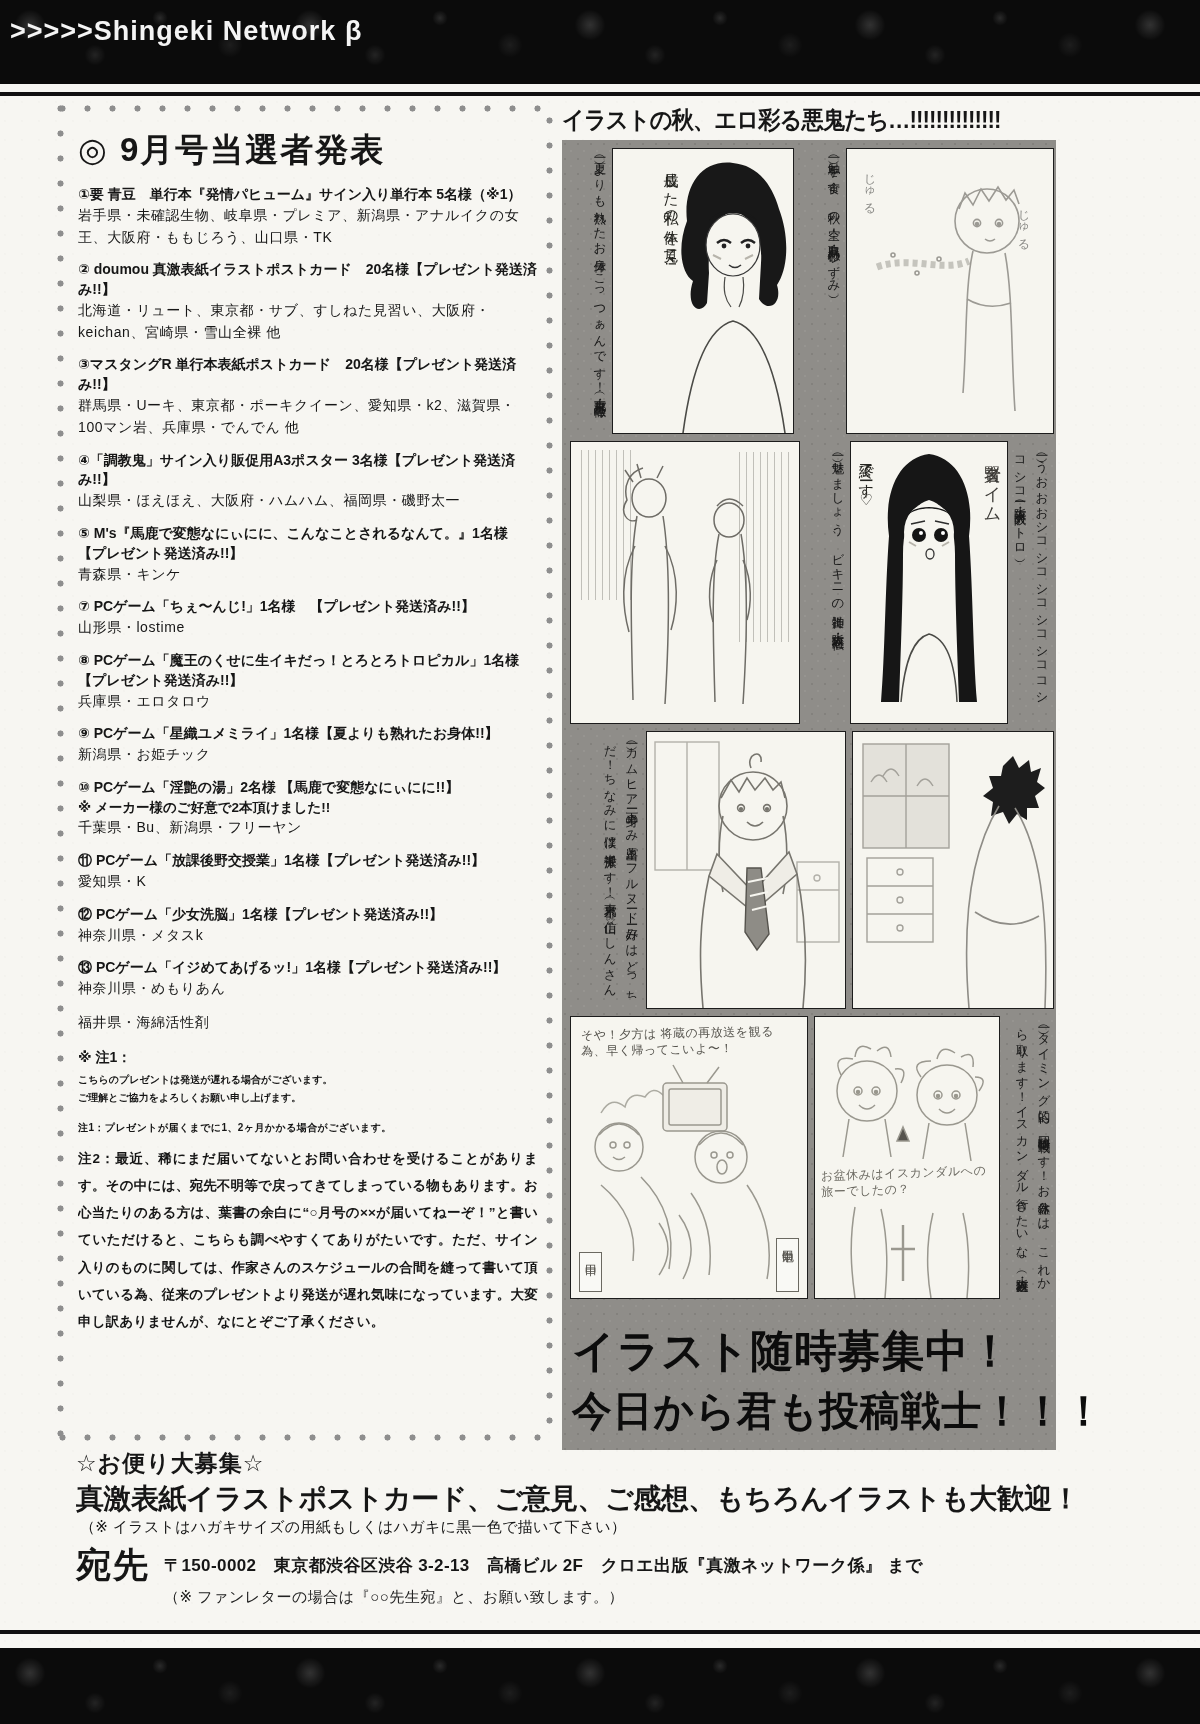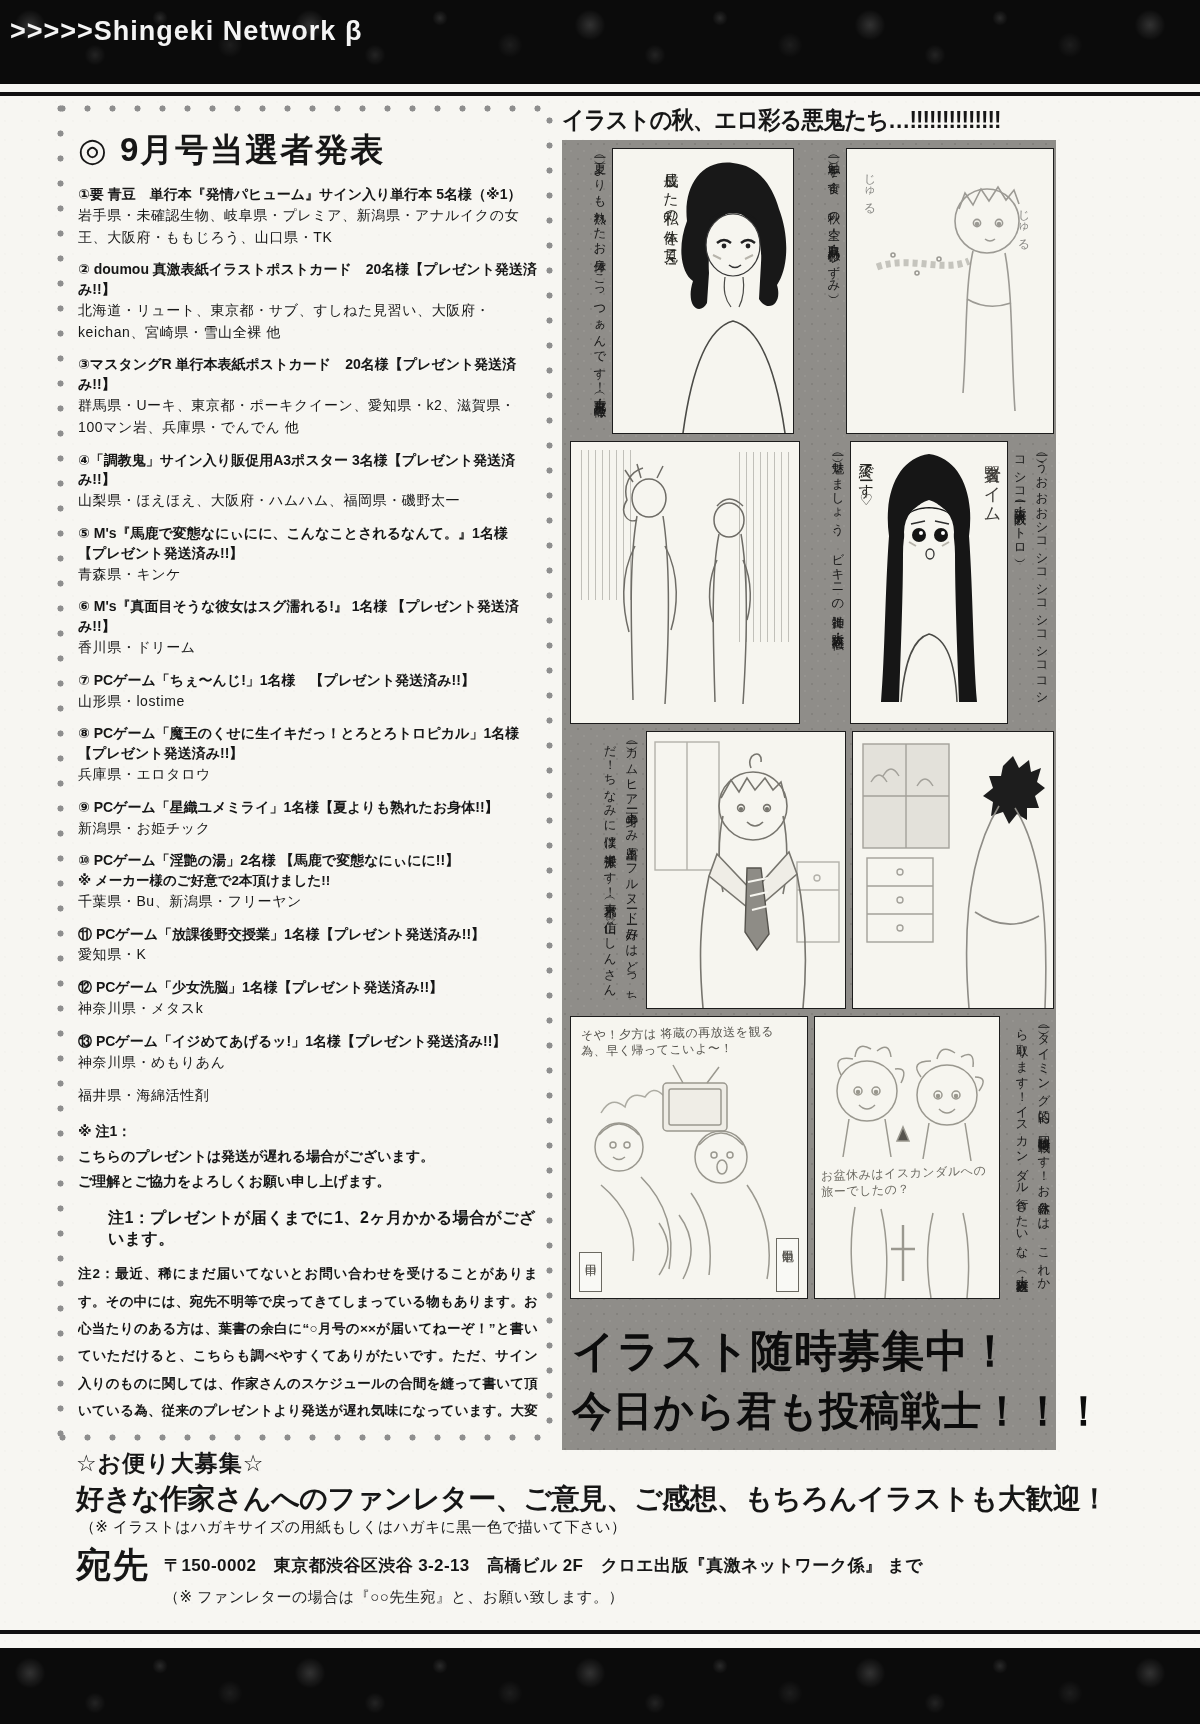--- a/index.html
+++ b/index.html
@@ -26,22 +26,22 @@
         background-image:radial-gradient(circle at 4.5px 4.5px,#8e8e8e 2.8px,transparent 3.3px);
         background-size:9px 25px;background-repeat:repeat-y;}
   
   .winners{position:absolute;left:78px;top:126px;width:460px;height:1300px;overflow:hidden;}
   .w-head{font-size:33px;font-weight:900;letter-spacing:2px;margin:2px 0 12px 0;}
   .entry{margin-bottom:12px;}
   .entry .t{font-weight:bold;font-size:14px;line-height:1.42;}
   .entry .n{font-weight:bold;font-size:13.5px;line-height:1.45;}
   .entry .w{font-size:14px;line-height:1.55;letter-spacing:.6px;}
   .note-head{font-weight:bold;font-size:14px;margin-top:8px;line-height:1.8;}
-  .note-line{font-weight:bold;font-size:14px;line-height:1.8;}
-  .note1{font-weight:bold;font-size:16px;margin-top:14px;letter-spacing:.4px;margin-left:30px;}
+  .note-line{font-weight:bold;font-size:10px;line-height:1.8;}
+  .note1{font-weight:bold;font-size:10px;margin-top:14px;letter-spacing:.4px;}
   .note2{font-weight:bold;font-size:13.5px;line-height:2.02;margin-top:10px;text-align:justify;letter-spacing:.2px;}
   
   .g-headline{position:absolute;left:562px;top:104px;width:494px;font-size:24px;font-weight:900;
         letter-spacing:-1px;white-space:nowrap;transform:scaleX(.93);transform-origin:left;}
   .gallery{position:absolute;left:562px;top:140px;width:494px;height:1310px;
         background-color:#8f8d89;
         background-image:
           radial-gradient(circle 1.2px at 3px 4px, rgba(35,35,35,.28), transparent),
           radial-gradient(circle 1px at 9px 11px, rgba(255,255,255,.22), transparent);
         background-size:13px 15px;}
@@ -102,24 +102,20 @@
     </div>
     <div class="entry">
       <div class="t">④「調教鬼」サイン入り販促用A3ポスター 3名様【プレゼント発送済み!!】</div>
       <div class="w">山梨県・ほえほえ、大阪府・ハムハム、福岡県・磯野太一</div>
     </div>
     <div class="entry">
       <div class="t">⑤ M's『馬鹿で変態なにぃにに、こんなことされるなんて。』1名様 【プレゼント発送済み!!】</div>
       <div class="w">青森県・キンケ</div>
     </div>
     <div class="entry">
-      <div class="t">⑥ M's『真面目そうな彼女はスグ濡れる!』 1名様 【プレゼント発送済み!!】</div>
-      <div class="w">香川県・ドリーム</div>
-    </div>
-    <div class="entry">
       <div class="t">⑦ PCゲーム「ちぇ〜んじ!」1名様　【プレゼント発送済み!!】</div>
       <div class="w">山形県・lostime</div>
     </div>
     <div class="entry">
       <div class="t">⑧ PCゲーム「魔王のくせに生イキだっ！とろとろトロピカル」1名様 【プレゼント発送済み!!】</div>
       <div class="w">兵庫県・エロタロウ</div>
     </div>
     <div class="entry">
       <div class="t">⑨ PCゲーム「星織ユメミライ」1名様【夏よりも熟れたお身体!!】</div>
       <div class="w">新潟県・お姫チック</div>
@@ -361,21 +357,21 @@
       </div>
     </div>
 
     <div class="vcap" style="left:440px;top:880px;height:272px;width:52px;">（一）タイミング的に2枚同時掲載です！お盆休みは、これから取ります！イスカンダル行きたいな。（大阪府・狂伝）</div>
 
     <div class="recruit" style="top:1182px;font-size:44px;">イラスト随時募集中！</div>
     <div class="recruit" style="top:1244px;font-size:41px;">今日から君も投稿戦士！！！</div>
   </div>
 
   <div class="mail-head">☆お便り大募集☆</div>
-  <div class="mail-line">好きな作家さんへのファンレター、ご意見、ご感想、もちろんイラストも大歓迎！</div>
+  <div class="mail-line">真激表紙イラストポストカード、ご意見、ご感想、もちろんイラストも大歓迎！</div>
   <div class="mail-note">（※ イラストはハガキサイズの用紙もしくはハガキに黒一色で描いて下さい）</div>
   <div class="addr-row">
     <span class="addr-label">宛先</span><span class="addr-text">〒150-0002　東京都渋谷区渋谷 3-2-13　高橋ビル 2F　クロエ出版『真激ネットワーク係』 まで</span>
   </div>
   <div class="addr-note">（※ ファンレターの場合は『○○先生宛』と、お願い致します。）</div>
 
   <div class="rule" style="left:0;top:1630px;width:1200px;height:4px;"></div>
   <div class="inkbar ftr"></div>
 
 </div>

